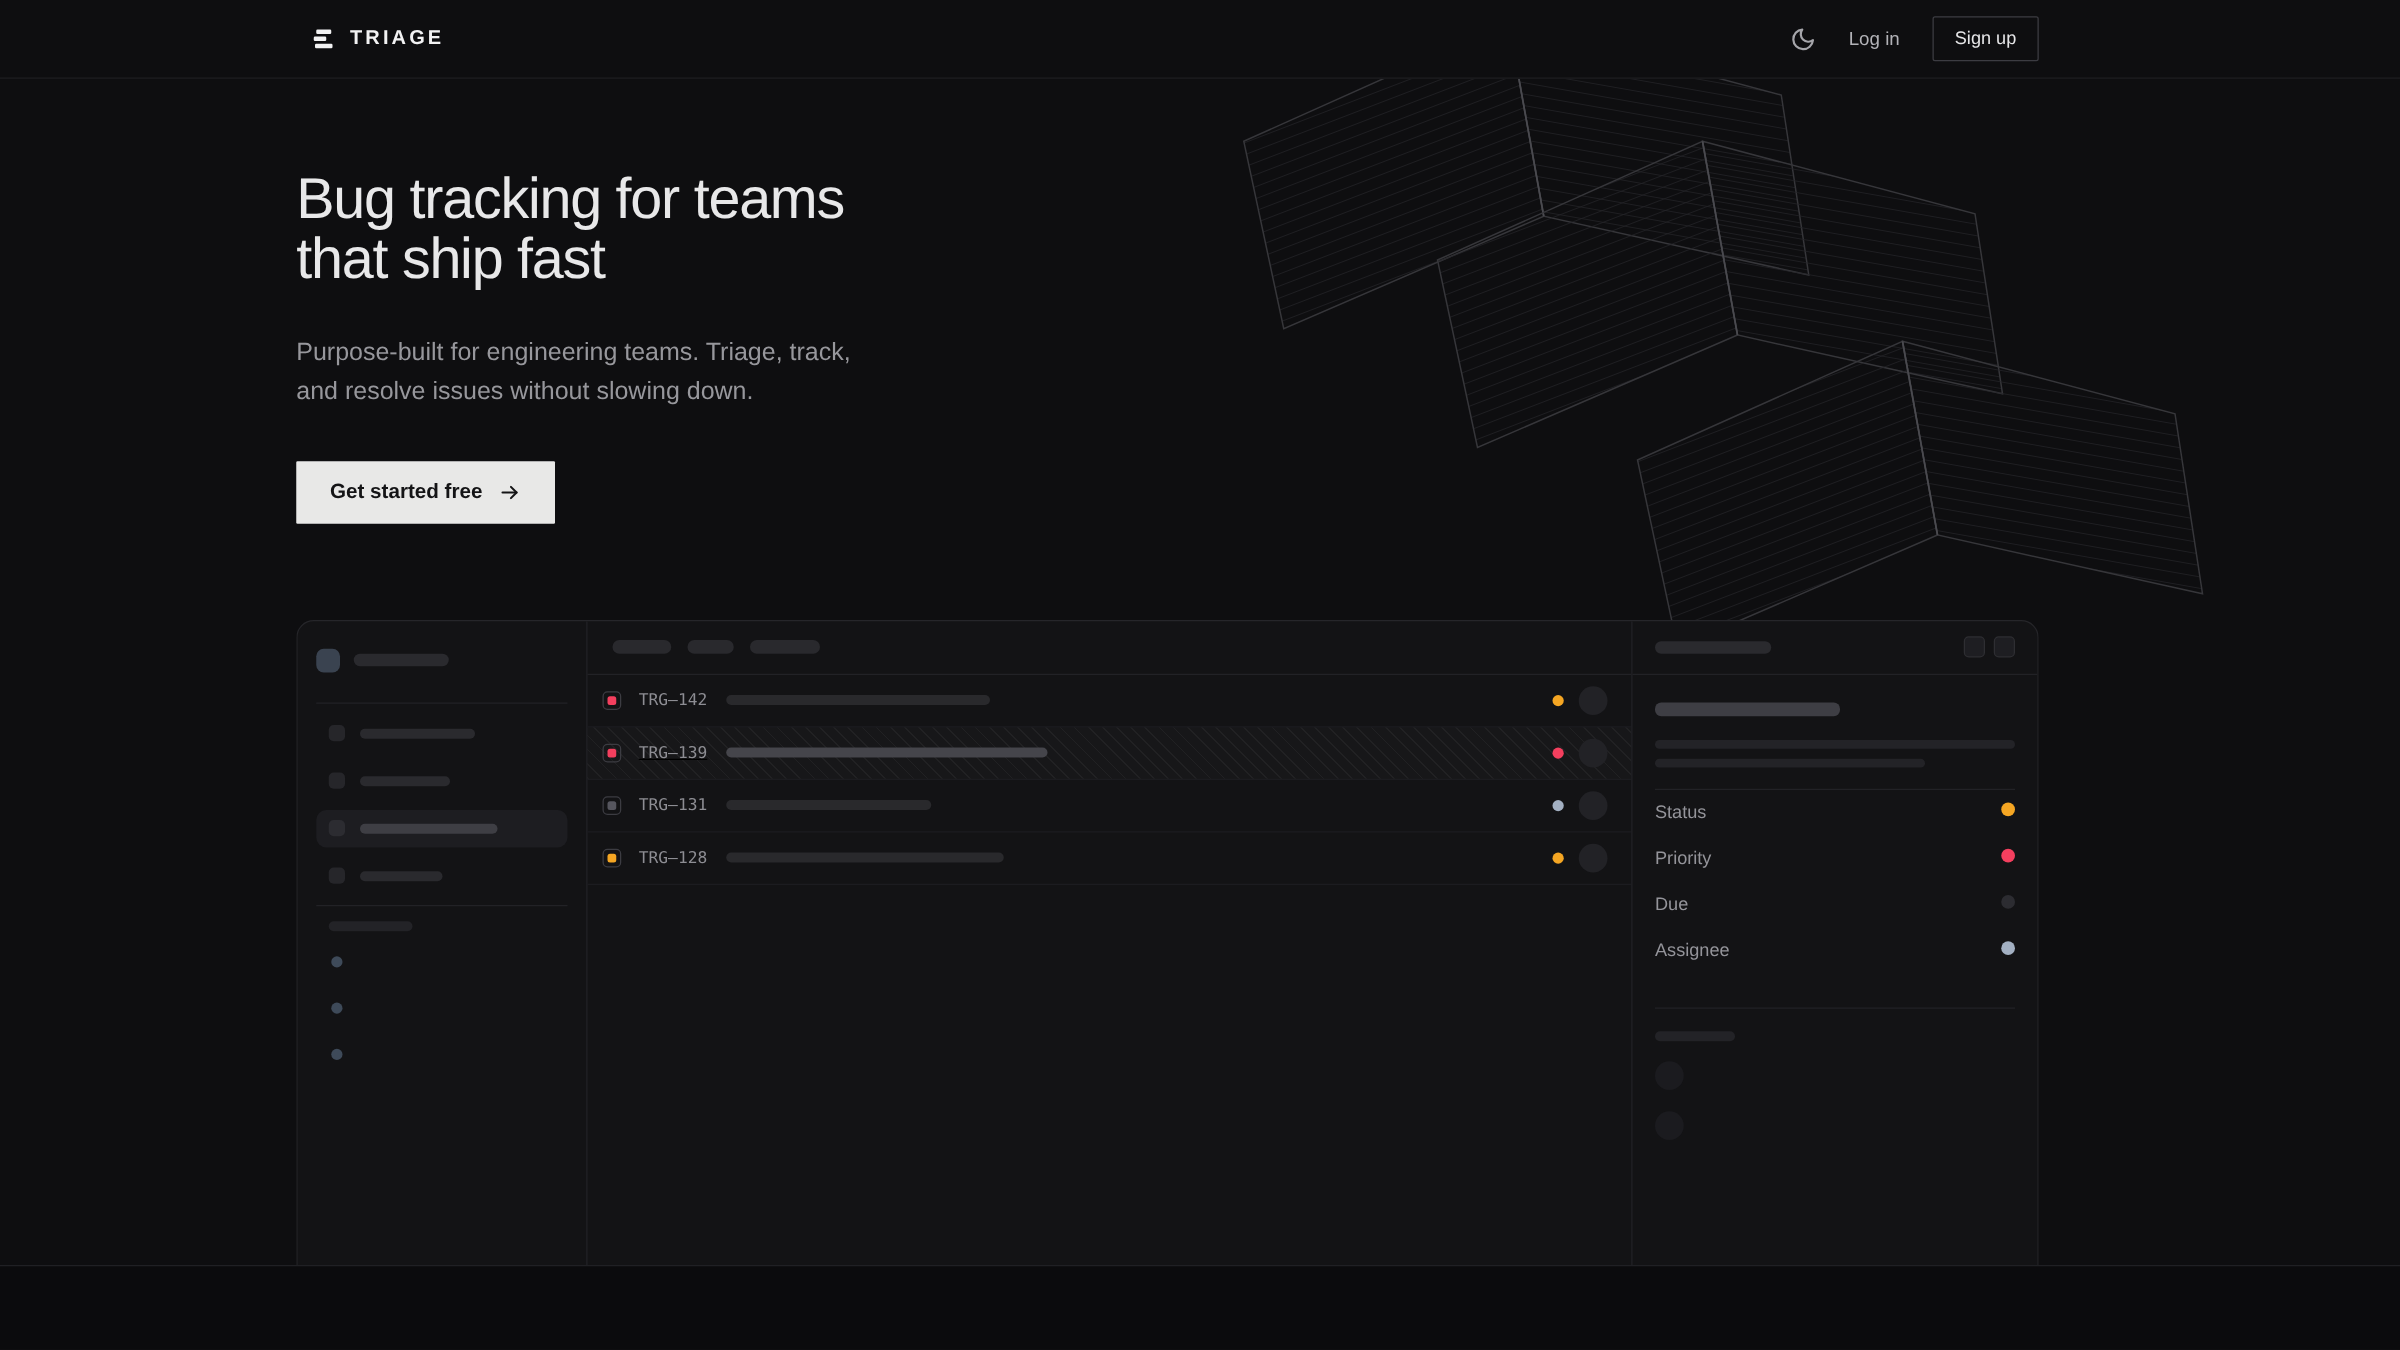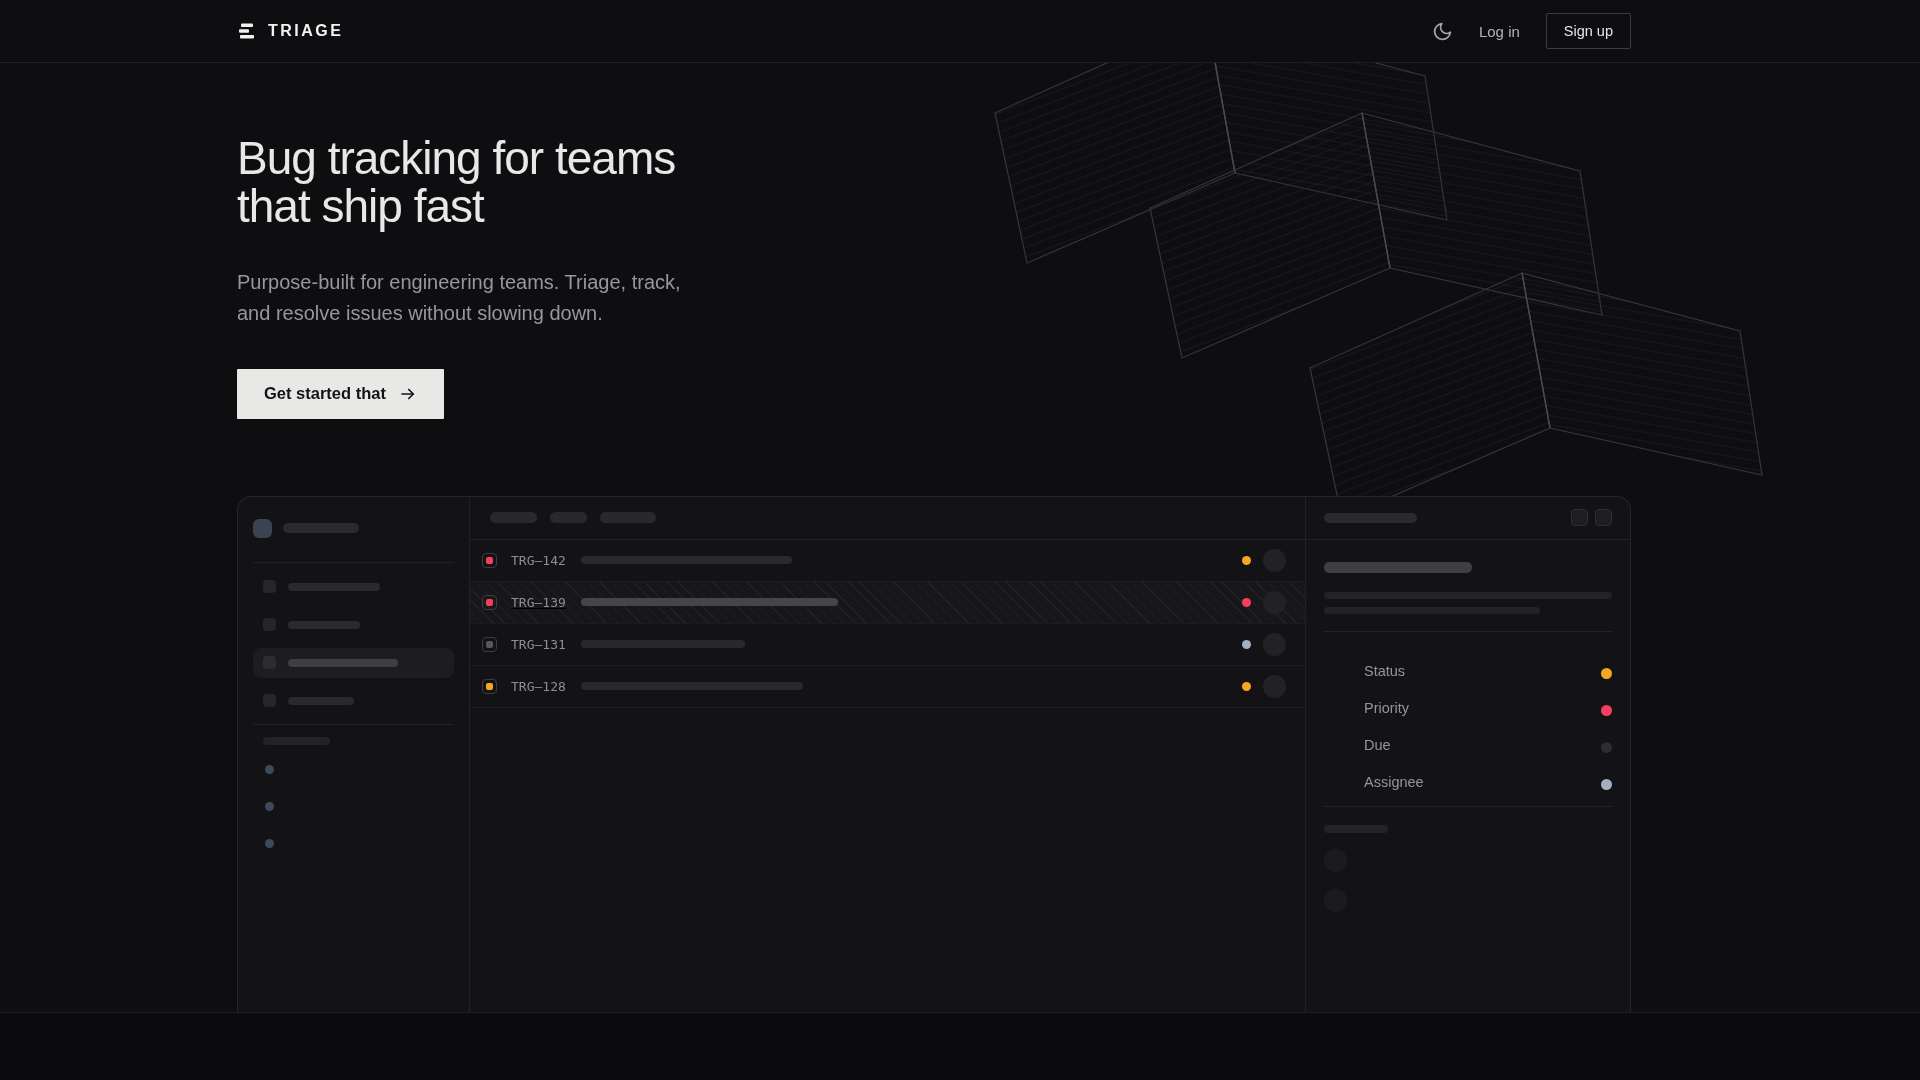--- a/index.html
+++ b/index.html
@@ -1,21 +1,21 @@
 <!DOCTYPE html>
 <html><head>
 <meta charset="utf-8">
 <style>
   * { margin:0; padding:0; box-sizing:border-box; }
   html,body { width:1920px; height:1080px; background:#0e0e10; font-family:"Liberation Sans", sans-serif; overflow:hidden; }
 
   .container { margin-left:237px; margin-right:289px; position:relative; }
 
   
-  .nav { height:63px; background:#0e0e10; border-bottom:1px solid #1e1e21; position:relative; z-index:10; }
+  .nav { height:63px; background:#0e0e10; border-bottom:1px solid #1e1e21; position:relative; z-index:10;padding-left:12px; }
   .nav .container { height:100%; display:flex; align-items:center; justify-content:space-between; }
   .brand { display:flex; align-items:center; gap:11px; }
   .brand-name { color:#f2f2f3; font-size:16px; font-weight:700; letter-spacing:2.5px; }
   .nav-right { display:flex; align-items:center; gap:26px; }
   .theme-btn { background:none; border:none; cursor:pointer; display:flex; align-items:center; }
   .login { color:#b2b2b7; font-size:15px; background:none; border:none; cursor:pointer; }
   .signup { color:#e6e6e8; font-size:14.5px; background:transparent; border:1px solid #3c3c42; border-radius:2px; padding:9px 17px; cursor:pointer; }
 
   
   .hero { position:relative; height:950px; overflow:hidden; border-bottom:1px solid #202024; background:#0e0e10; }
@@ -58,21 +58,21 @@
   .issue-bar { margin-left:14px; height:8px; border-radius:4px; background:#29292c; }
   .issue-row.selected .issue-bar { background:#45454b; }
   .status-dot { margin-left:auto; width:9px; height:9px; border-radius:50%; flex-shrink:0; }
   .row-avatar { margin-left:12px; width:23px; height:23px; border-radius:50%; background:#222226; flex-shrink:0; }
 
   
   .m-panel { width:325px; border-left:1px solid #222226; flex-shrink:0; }
   .panel-header { height:43px; border-bottom:1px solid #222226; display:flex; align-items:center; padding:0 18px; }
   .panel-header .sqbtn { width:17px; height:17px; border-radius:4px; background:#1e1e22; border:1px solid #2e2e32; }
   .panel-body { padding:0 18px; }
-  .field-row { height:37px; display:flex; align-items:flex-end; justify-content:space-between;margin-left:40px; }
+  .field-row { height:37px; display:flex; align-items:flex-start; justify-content:space-between; }
   .field-label { color:#94949a; font-size:14.5px; }
   .field-dot { width:11px; height:11px; border-radius:50%; }
   .panel-avatar { width:23px; height:23px; border-radius:50%; background:#1b1b1f; }
 
   
   .footer { height:66px; background:#0b0b0d; }
 </style>
 </head>
 <body>
 
@@ -126,21 +126,21 @@
   </div>
 
   <div class="container hero-content">
     <h1>
       <span>Bug tracking for teams</span><br>
       <span>that ship fast</span>
     </h1>
     <p class="subtitle">Purpose-built for engineering teams. Triage, track, and resolve issues without slowing down.</p>
     <div>
       <button class="cta">
-        <span>Get started that</span>
+        <span>Get started free</span>
         <span style="display:flex;">
           <svg width="18" height="18" viewBox="0 0 24 24" fill="none" stroke="#141416" stroke-width="2.2" stroke-linecap="round" stroke-linejoin="round">
             <line x1="4" y1="12" x2="19" y2="12"></line>
               <polyline points="13 6 19 12 13 18"></polyline>
           </svg>
         </span>
       </button>
     </div>
 
     <div class="mockup">

